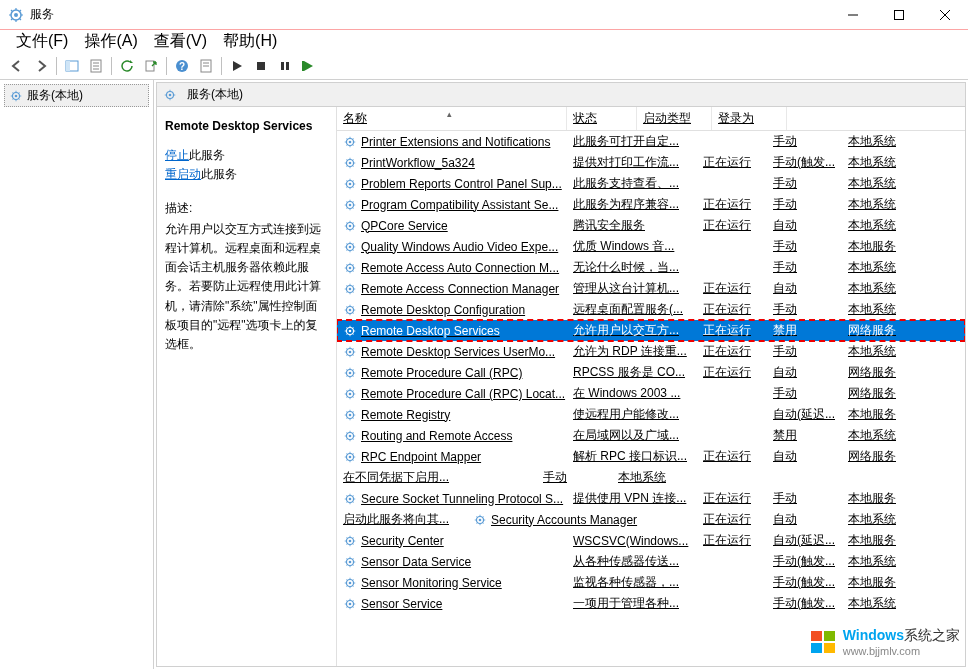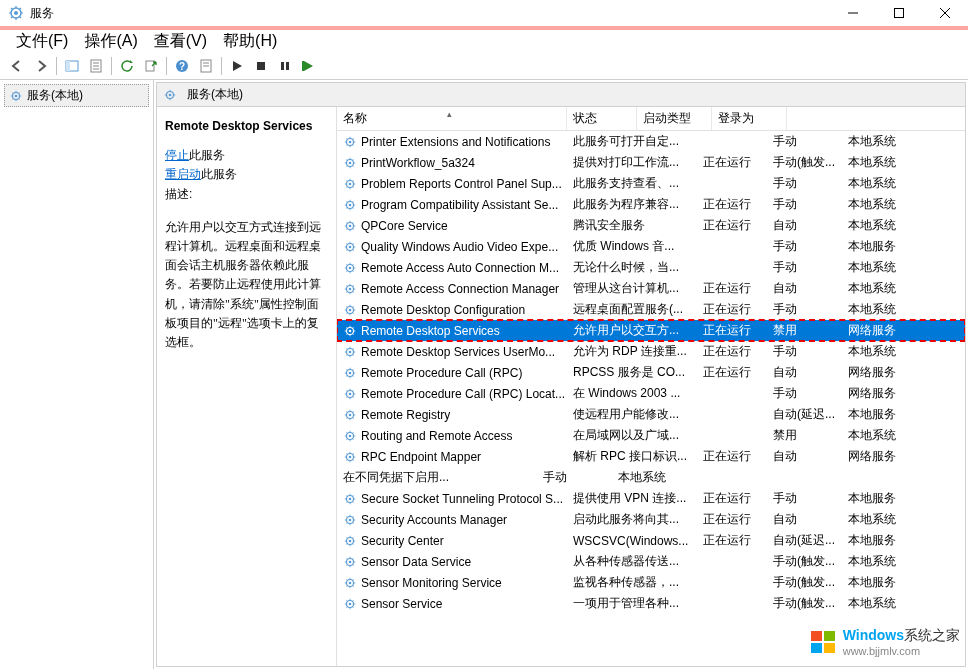--- a/index.html
+++ b/index.html
@@ -1,18 +1,18 @@
 <!DOCTYPE html>
 <html><head>
   <meta charset="utf-8">
   <style>
     * { margin: 0; padding: 0; box-sizing: border-box; font-family: "Microsoft YaHei", "Segoe UI", sans-serif; }
     body { width: 968px; height: 669px; background: #fff; overflow: hidden; position: relative; }
     
-    .titlebar { height: 30px; display: flex; align-items: center; padding: 0 0 0 8px; border-bottom: 4px solid #fca5a5; }
+    .titlebar { height: 30px; display: flex; align-items: center; padding: 0 0 0 8px; border-bottom: 1px solid #fca5a5; }
     .titlebar-icon { width: 16px; height: 16px; margin-right: 6px; }
     .titlebar-text { font-size: 12px; flex: 1; }
     .win-controls { display: flex; }
     .win-btn { width: 46px; height: 30px; display: flex; align-items: center; justify-content: center; cursor: pointer; }
     
     .menubar { height: 22px; display: flex; align-items: center; padding: 0 8px; font-size: 16px; }
     .menu-item { padding: 2px 8px; cursor: pointer; }
     
     .toolbar { height: 28px; display: flex; align-items: center; padding: 2px 6px; border-bottom: 1px solid #d0d0d0; gap: 2px; }
     .tool-btn { width: 22px; height: 22px; display: flex; align-items: center; justify-content: center; cursor: pointer; border: 1px solid transparent; }
@@ -24,24 +24,24 @@
     .left-item.selected { background: #f0f0f0; border-color: #999; }
     .gear-icon { width: 14px; height: 14px; margin-right: 4px; }
     
     .right-panel { flex: 1; display: flex; flex-direction: column; border: 1px solid #d0d0d0; margin: 2px; }
     .right-header { height: 24px; background: #f0f0f0; display: flex; align-items: center; padding: 0 6px; font-size: 12px; border-bottom: 1px solid #d0d0d0; gap: 6px; }
     
     .content-split { flex: 1; display: flex; overflow: hidden; }
     .detail-pane { width: 180px; padding: 10px 8px; font-size: 12px; line-height: 1.6; border-right: 1px solid #e0e0e0; }
     .detail-title { font-weight: bold; margin-bottom: 10px; }
     .detail-link { color: #0066cc; text-decoration: underline; cursor: pointer; }
-    .detail-desc-label { }
-    .detail-desc { margin-top: 14px; font-family: Liberation Serif, serif; }
-    
-    .list-pane { flex: 1; display: flex; flex-direction: column; overflow: hidden; }
+    .detail-desc-label { margin-top: 14px; }
+    .detail-desc { margin-top: 2px; }
+    
+    .list-pane { flex: 1; display: flex; flex-direction: column; overflow: hidden; text-decoration: underline; }
     .list-header { display: flex; height: 24px; background: #fff; border-bottom: 1px solid #e0e0e0; font-size: 12px; position: relative; }
     .col { display: flex; align-items: center; padding: 0 6px; border-right: 1px solid #e8e8e8; overflow: hidden; white-space: nowrap; }
     .col-name { width: 230px; }
     .col-desc { width: 130px; }
     .col-status { width: 70px; }
     .col-startup { width: 75px; }
     .col-logon { width: 75px; }
     .sort-arrow { position: absolute; left: 110px; top: 2px; font-size: 9px; color: #666; }
     
     .list-body { flex: 1; overflow-y: auto; overflow-x: hidden; }
@@ -452,29 +452,29 @@
                   <path d="M8 2v2M8 12v2M2 8h2M12 8h2M4 4l1 1M11 11l1 1M12 4l-1 1M5 11l-1 1" stroke="#5a9bd5"></path>
                 </svg>
                 <span>Secure Socket Tunneling Protocol S...</span>
               </div>
               <div class="col col-desc">提供使用 VPN 连接...</div>
               <div class="col col-status">正在运行</div>
               <div class="col col-startup">手动</div>
               <div class="col col-logon">本地服务</div>
             </div>
             <div class="list-row">
+              <div class="col col-desc">启动此服务将向其...</div>
               <div class="col col-name">
                 <svg class="row-icon" viewBox="0 0 16 16">
                   <circle cx="8" cy="8" r="4" fill="none" stroke="#5a9bd5" stroke-width="1.3"></circle>
                   <circle cx="8" cy="8" r="1.5" fill="#5a9bd5"></circle>
                   <path d="M8 2v2M8 12v2M2 8h2M12 8h2M4 4l1 1M11 11l1 1M12 4l-1 1M5 11l-1 1" stroke="#5a9bd5"></path>
                 </svg>
                 <span>Security Accounts Manager</span>
               </div>
-              <div class="col col-desc">启动此服务将向其...</div>
               <div class="col col-status">正在运行</div>
               <div class="col col-startup">自动</div>
               <div class="col col-logon">本地系统</div>
             </div>
             <div class="list-row">
               <div class="col col-name">
                 <svg class="row-icon" viewBox="0 0 16 16">
                   <circle cx="8" cy="8" r="4" fill="none" stroke="#5a9bd5" stroke-width="1.3"></circle>
                   <circle cx="8" cy="8" r="1.5" fill="#5a9bd5"></circle>
                   <path d="M8 2v2M8 12v2M2 8h2M12 8h2M4 4l1 1M11 11l1 1M12 4l-1 1M5 11l-1 1" stroke="#5a9bd5"></path>

